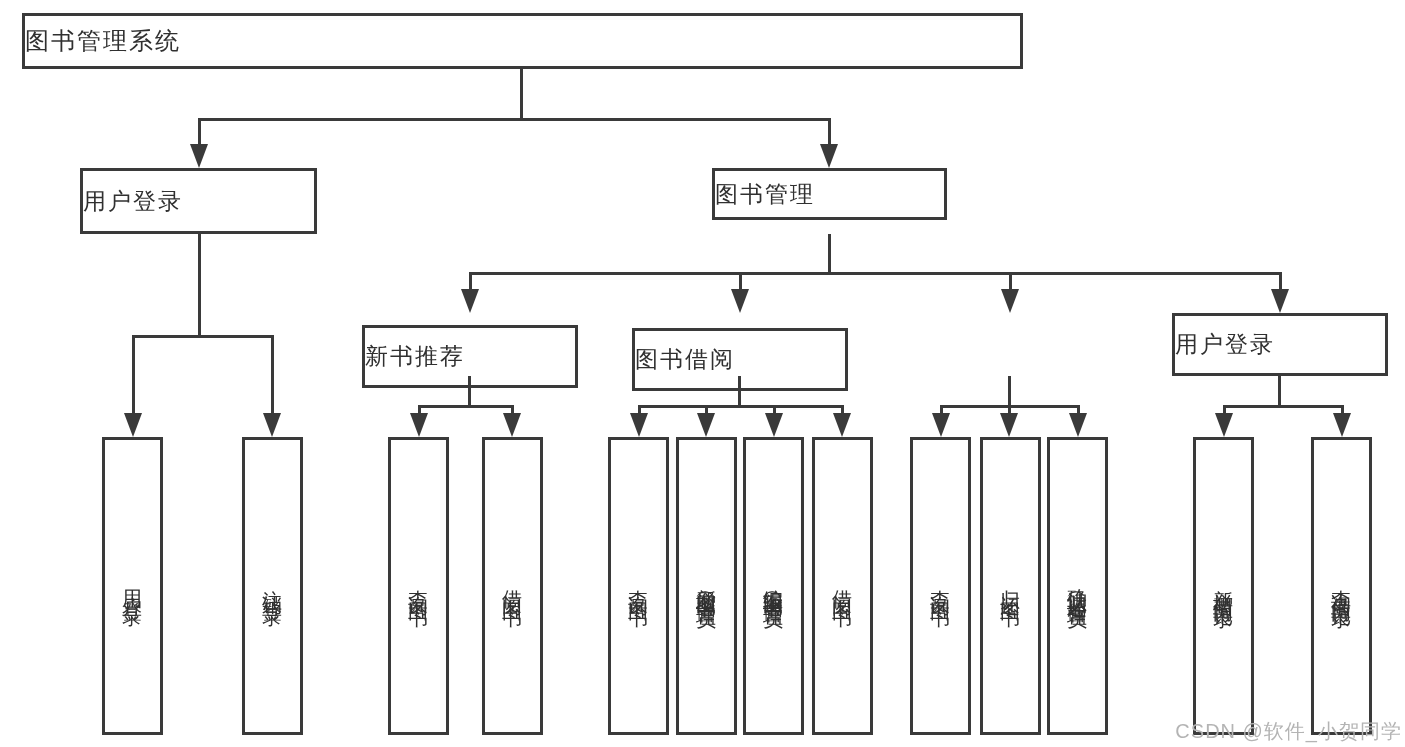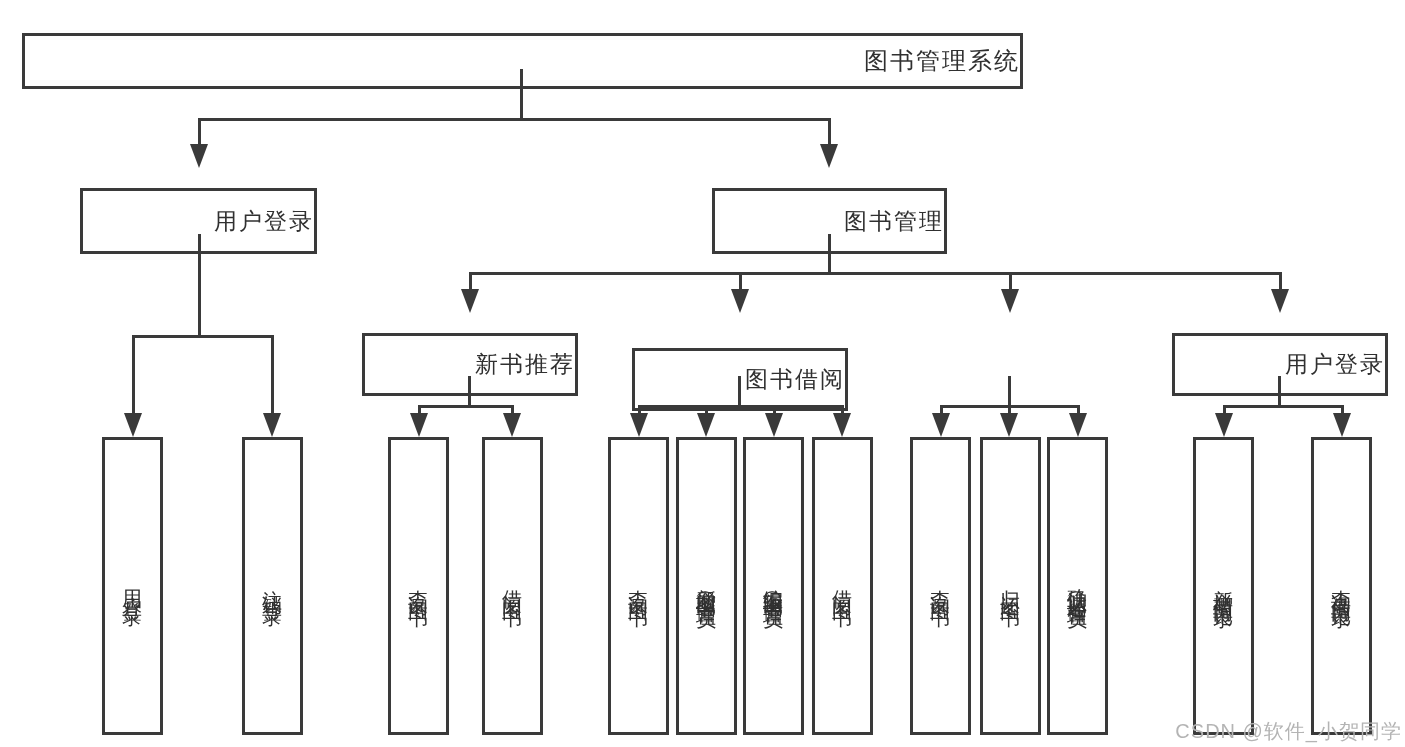--- a/index.html
+++ b/index.html
@@ -4,22 +4,22 @@
 <style>
   html,body { margin:0; padding:0; background:#ffffff; }
   .canvas {
     position:relative; width:1405px; height:747px; background:#ffffff;
     font-family:"Liberation Sans","DejaVu Sans",sans-serif; color:#303030;
     overflow:hidden;
   }
   .box {
     position:absolute; box-sizing:border-box;
     border:3px solid #3a3a3a; background:#ffffff;
-    display:flex; align-items:center; justify-content:flex-end;
-    font-size:23px; letter-spacing:2px; white-space:nowrap;margin-top:20px;
+    display:flex; align-items:center; justify-content:flex-start;
+    font-size:23px; letter-spacing:2px; white-space:nowrap;
   }
   .vbox {
     position:absolute; box-sizing:border-box;
     border:3px solid #3a3a3a; background:#ffffff;
     display:flex; align-items:center; justify-content:center;
   }
   .vbox .vtext {
     writing-mode:vertical-rl; text-orientation:mixed;
     font-size:20px; letter-spacing:6px; line-height:1.1; white-space:nowrap;
   }
@@ -47,21 +47,21 @@
   <div class="vline" style="left:520px; top:69px; height:49px;"></div>
   <div class="hline" style="left:198px; top:118px; width:633px;"></div>
   <div class="vline" style="left:198px; top:118px; height:30px;"></div>
   <div class="arrow" style="left:190px; top:144px;"></div>
   <div class="vline" style="left:828px; top:118px; height:30px;"></div>
   <div class="arrow" style="left:820px; top:144px;"></div>
 
   <div class="box" style="left:80px; top:168px; width:237px; height:66px;">
     <span>用户登录</span>
   </div>
-  <div class="box" style="left:712px; top:168px; width:235px; height:66px;font-family:Liberation Mono, monospace;">
+  <div class="box" style="left:712px; top:168px; width:235px; height:52px;font-family:Liberation Mono, monospace;">
     <span>图书管理</span>
   </div>
 
   <div class="vline" style="left:198px; top:234px; height:101px;"></div>
   <div class="hline" style="left:132px; top:335px; width:142px;"></div>
   <div class="vline" style="left:132px; top:335px; height:81px;"></div>
   <div class="arrow" style="left:124px; top:413px;"></div>
   <div class="vline" style="left:271px; top:335px; height:81px;"></div>
   <div class="arrow" style="left:263px; top:413px;"></div>
 
@@ -69,21 +69,21 @@
   <div class="hline" style="left:469px; top:272px; width:813px;"></div>
   <div class="vline" style="left:469px; top:272px; height:20px;"></div>
   <div class="arrow" style="left:461px; top:289px;"></div>
   <div class="vline" style="left:739px; top:272px; height:20px;"></div>
   <div class="arrow" style="left:731px; top:289px;"></div>
   <div class="vline" style="left:1009px; top:272px; height:20px;"></div>
   <div class="arrow" style="left:1001px; top:289px;"></div>
   <div class="vline" style="left:1279px; top:272px; height:20px;"></div>
   <div class="arrow" style="left:1271px; top:289px;"></div>
 
-  <div class="box" style="left:362px; top:313px; width:216px; height:63px;">
+  <div class="box" style="left:362px; top:325px; width:216px; height:63px;">
     <span>新书推荐</span>
   </div>
   <div class="box" style="left:632px; top:328px; width:216px; height:63px;">
     <span>图书借阅</span>
   </div>
   <div class="box" style="left:1172px; top:313px; width:216px; height:63px;">
     <span>用户登录</span>
   </div>
 
   <div class="vline" style="left:468px; top:376px; height:29px;"></div>

